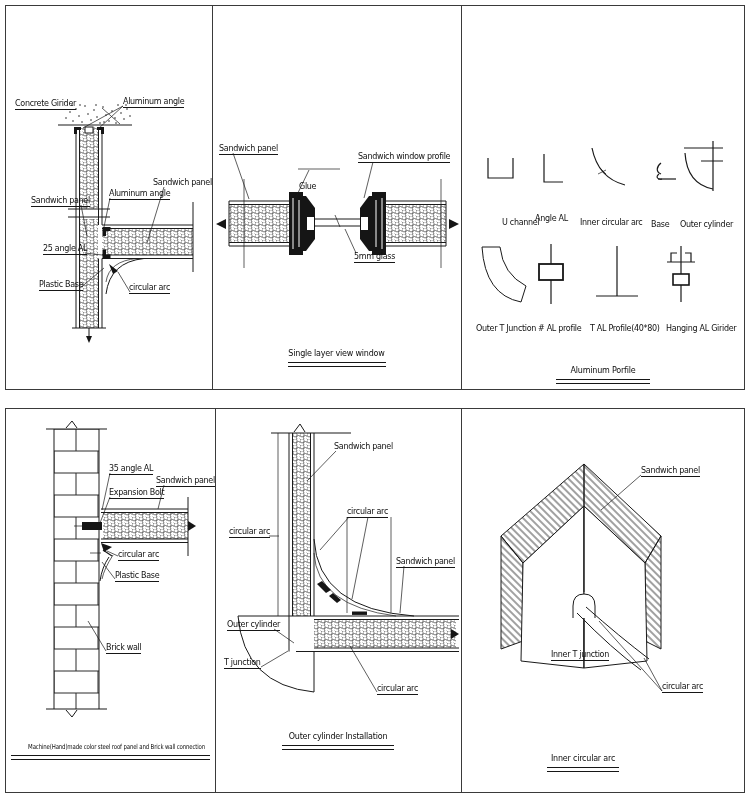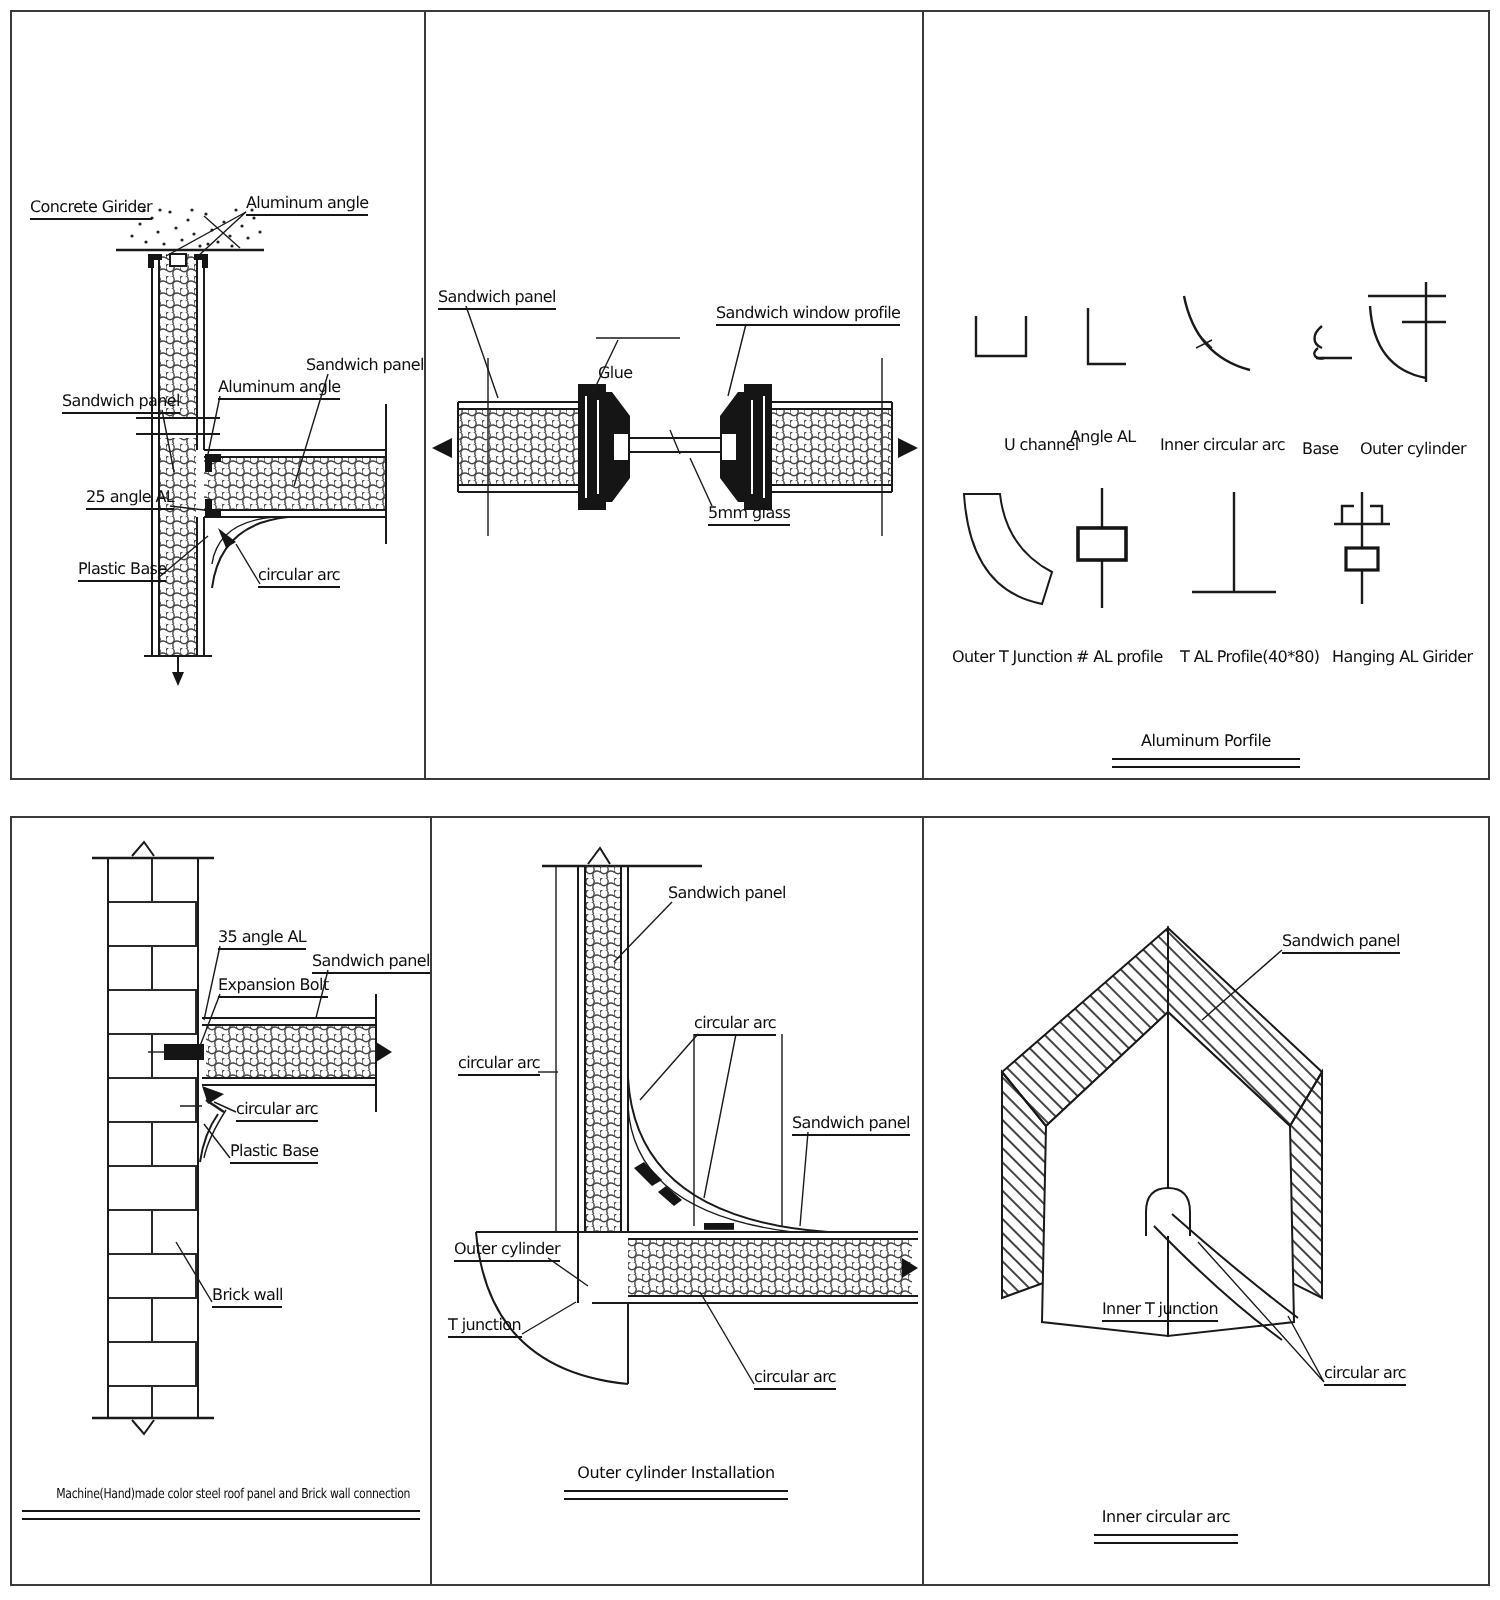--- a/index.html
+++ b/index.html
@@ -138,20 +138,24 @@
         <path d="M20 147 L36 193"></path>
         <path d="M85 163 H127 M96 164 L83 191"></path>
         <path d="M160 156 L151 192"></path>
         <path d="M143 247 L132 223"></path>
       </g>
     </svg>
     <div class="lbl u" style="left:6px;top:138px;">Sandwich panel</div>
     <div class="lbl" style="left:86px;top:164px;margin-top:12px;">Glue</div>
     <div class="lbl u" style="left:145px;top:146px;">Sandwich window profile</div>
     <div class="lbl u" style="left:141px;top:246px;">5mm glass</div>
+    <div class="ptitle" style="top:335px;">
+      <span class="tt">Single layer view window</span>
+      <div class="dunder" style="width:98px;"></div>
+    </div>
   </div>
 
   <div class="panel" style="left:456px;width:282px;">
     <svg width="282" height="383">
       <g class="s12">
           <path d="M26 152 V172 H51 V152"></path>
         </g>
       <g class="s12">
           <path d="M82 148 V176 H101"></path>
         </g>

